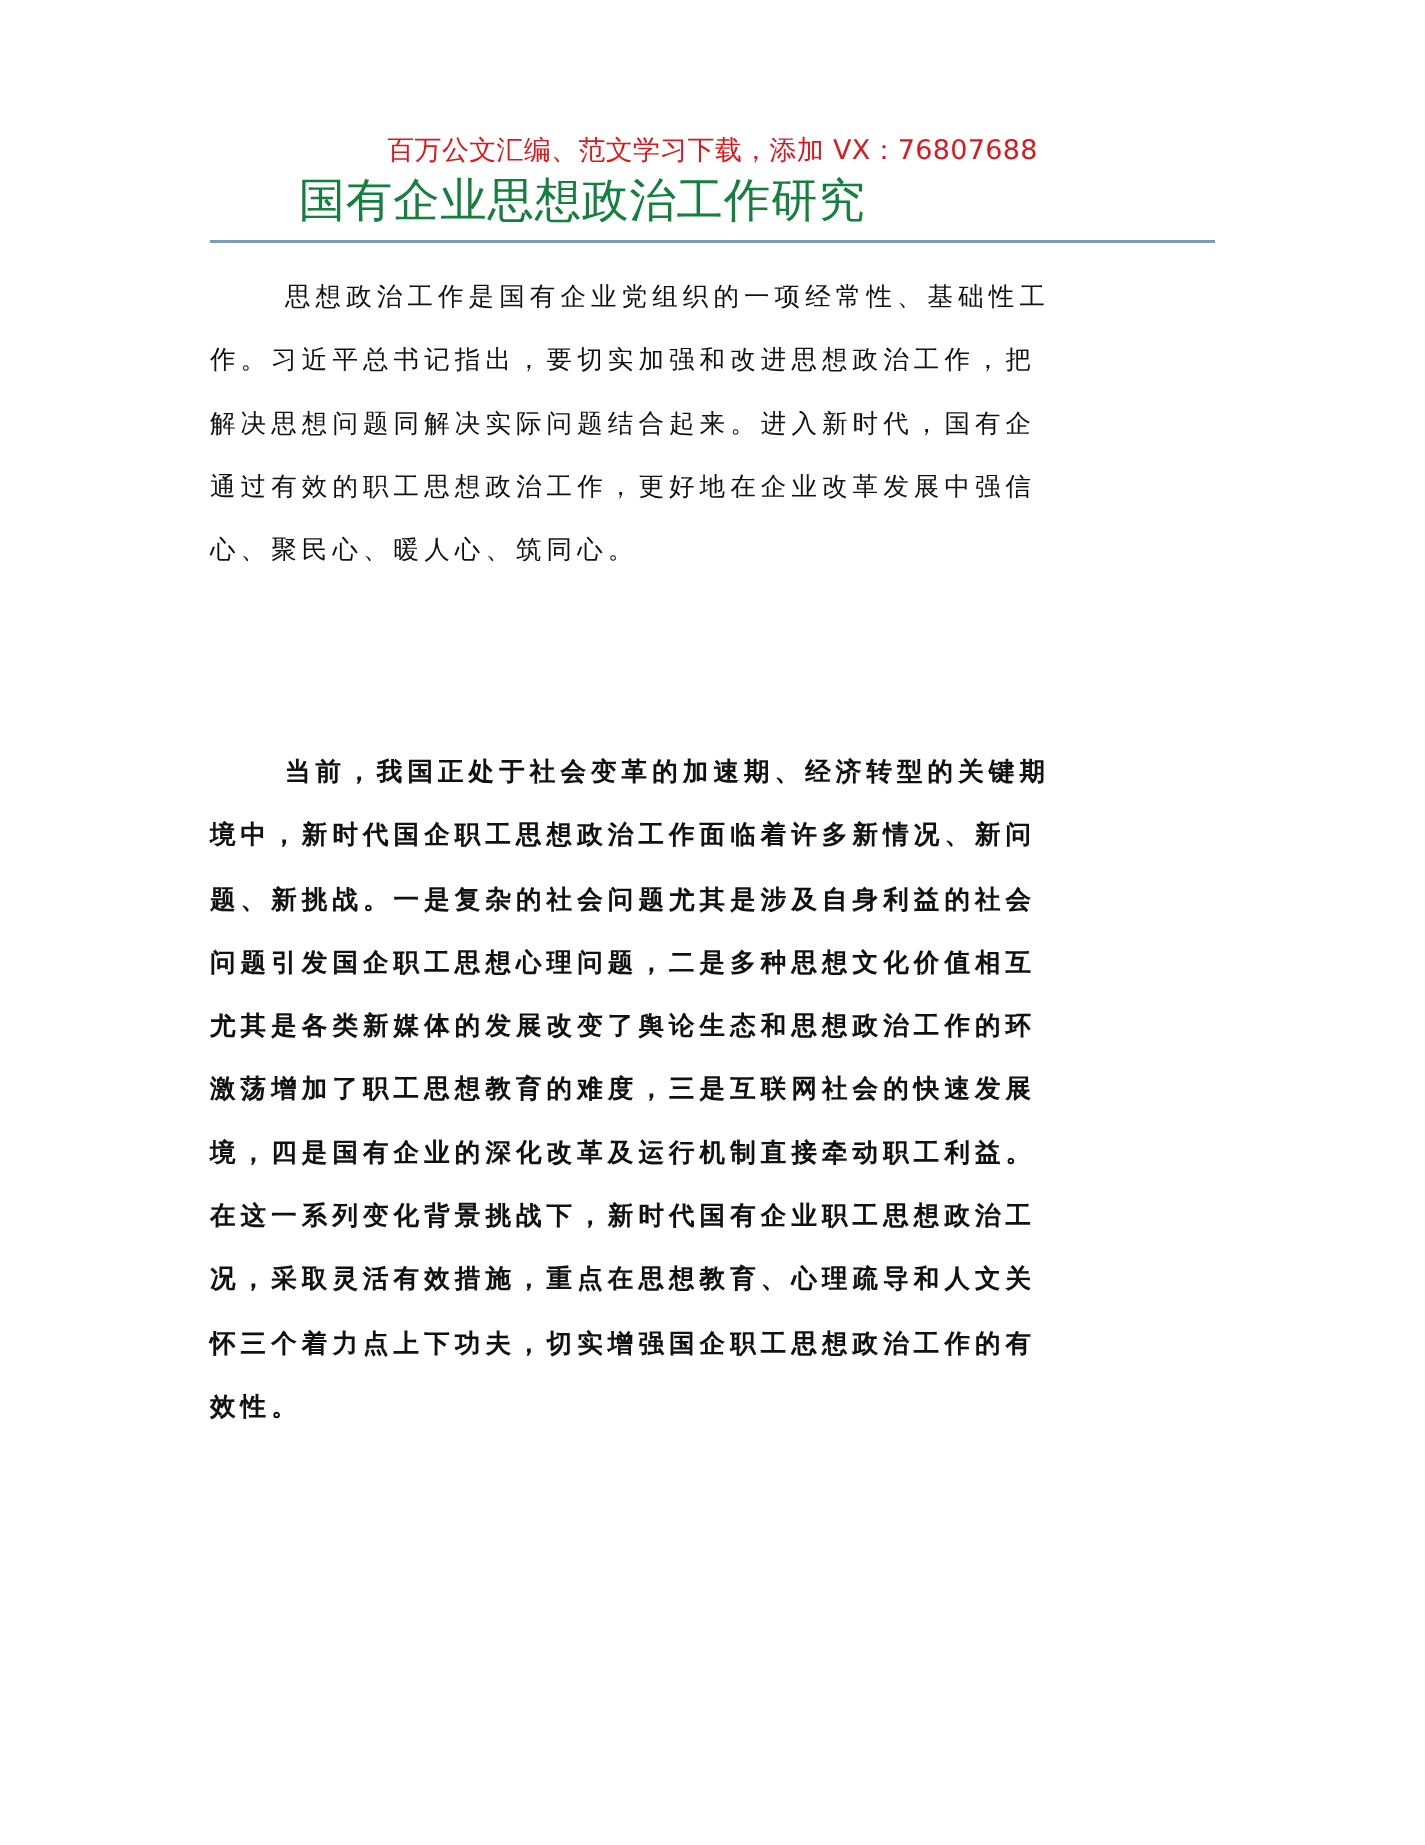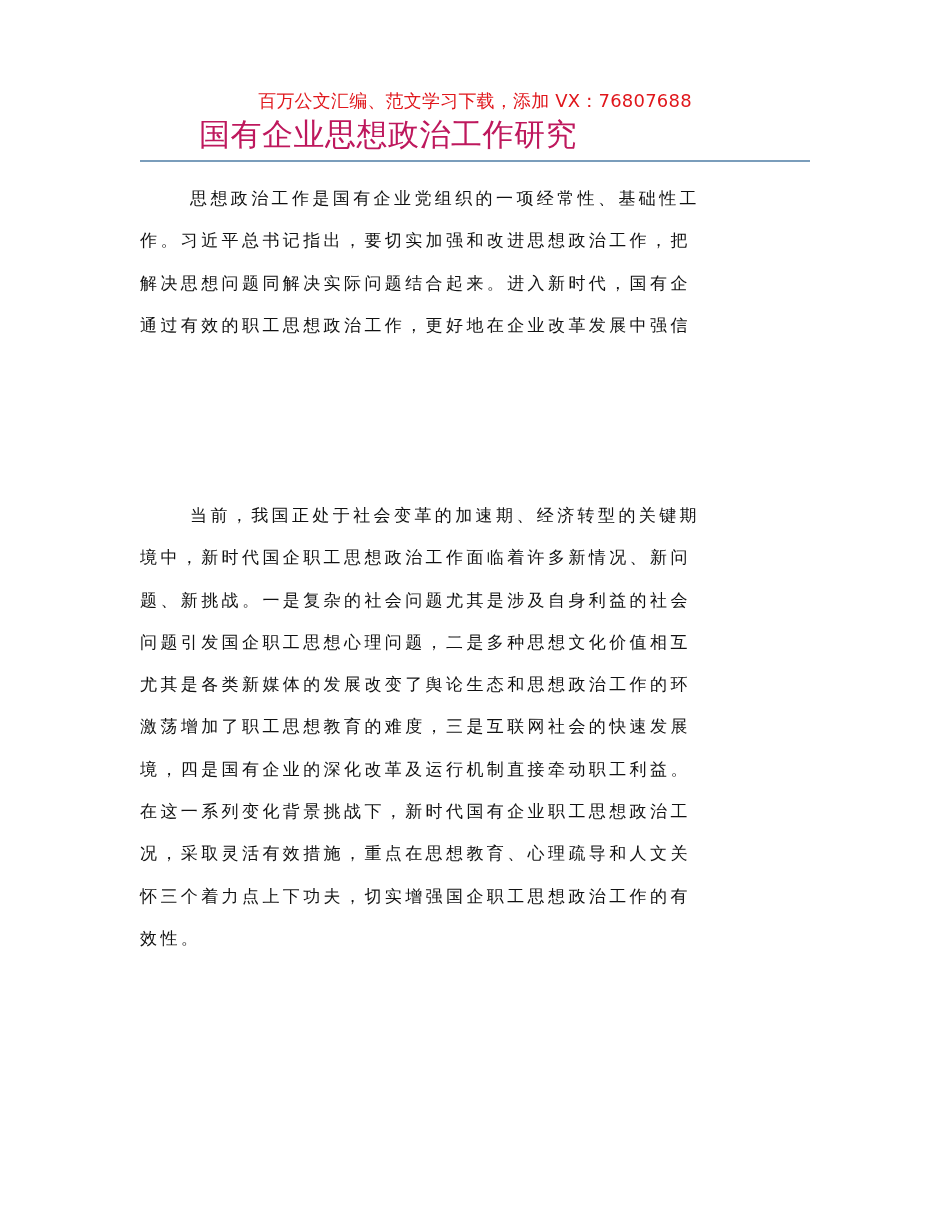--- a/index.html
+++ b/index.html
@@ -1,43 +1,44 @@
 <!DOCTYPE html>
 <html><head>
   <meta charset="utf-8">
   <style>
     html, body { margin: 0; padding: 0; background: #ffffff; }
     body { width: 950px; height: 1230px; position: relative; overflow: hidden;
            font-family: "DejaVu Sans", "Liberation Sans", sans-serif; }
     .header-note { position: absolute; top: 56px; left: 0; width: 950px; text-align: center;
                    color: #e0161b; font-size: 18px; line-height: 26px; letter-spacing: 0.2px; margin-top: 32px; }
     .doc-title { position: absolute; top: 112px; left: 0; width: 776px; text-align: center;
-                 color: #be185d; font-size: 31px; line-height: 44px; letter-spacing: 0.5px; }
+                 color: #15803d; font-size: 31px; line-height: 44px; letter-spacing: 0.5px; }
     .title-rule { position: absolute; top: 160px; left: 140px; width: 670px; height: 2px;
                   background: #7a9dbb; }
     .para { position: absolute; left: 140px; width: 680px; }
     .line { height: 42.3px; line-height: 42.3px; font-size: 17px; color: #111111;
             white-space: nowrap; letter-spacing: 3.4px; }
     .line.indent { padding-left: 50px; }
     #p1 { top: 177px; }
-    #p2 { top: 494px; }
+    #p2 { top: 494px; font-weight: bold; }
   </style>
 </head>
 <body>
 
 <div class="header-note">百万公文汇编、范文学习下载，添加 VX：76807688</div>
 
 <h1 class="doc-title" style="margin:0;font-weight:normal;">国有企业思想政治工作研究</h1>
 <div class="title-rule"></div>
 
 <div class="para" id="p1">
   <div class="line indent">思想政治工作是国有企业党组织的一项经常性、基础性工</div>
   <div class="line">作。习近平总书记指出，要切实加强和改进思想政治工作，把</div>
   <div class="line">解决思想问题同解决实际问题结合起来。进入新时代，国有企</div>
   <div class="line">通过有效的职工思想政治工作，更好地在企业改革发展中强信</div>
+  <div class="line">心、聚民心、暖人心、筑同心。</div>
 </div>
 
 <div class="para" id="p2">
   <div class="line indent">当前，我国正处于社会变革的加速期、经济转型的关键期</div>
   <div class="line">境中，新时代国企职工思想政治工作面临着许多新情况、新问</div>
   <div class="line">题、新挑战。一是复杂的社会问题尤其是涉及自身利益的社会</div>
   <div class="line">问题引发国企职工思想心理问题，二是多种思想文化价值相互</div>
   <div class="line">尤其是各类新媒体的发展改变了舆论生态和思想政治工作的环</div>
   <div class="line">激荡增加了职工思想教育的难度，三是互联网社会的快速发展</div>
   <div class="line">境，四是国有企业的深化改革及运行机制直接牵动职工利益。</div>

